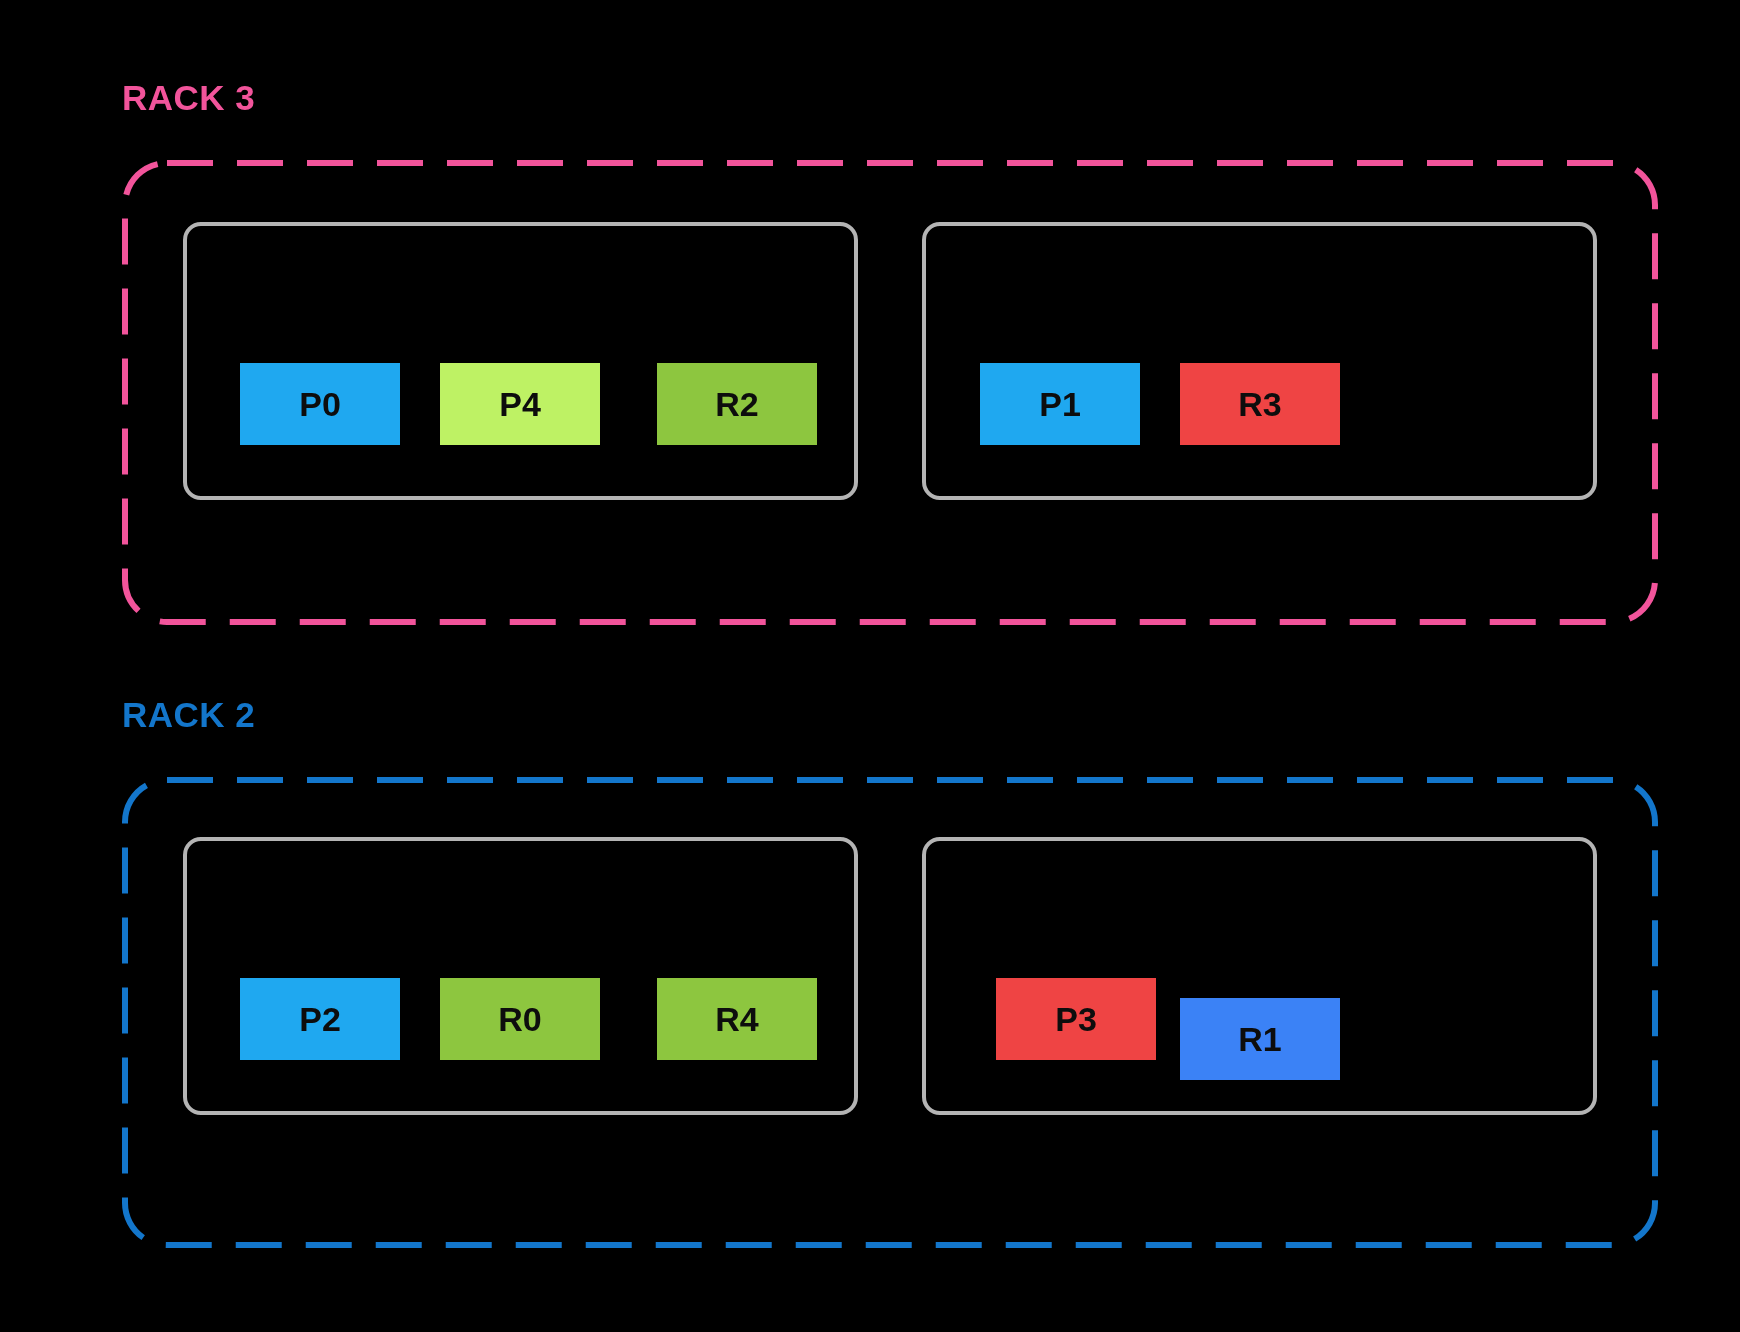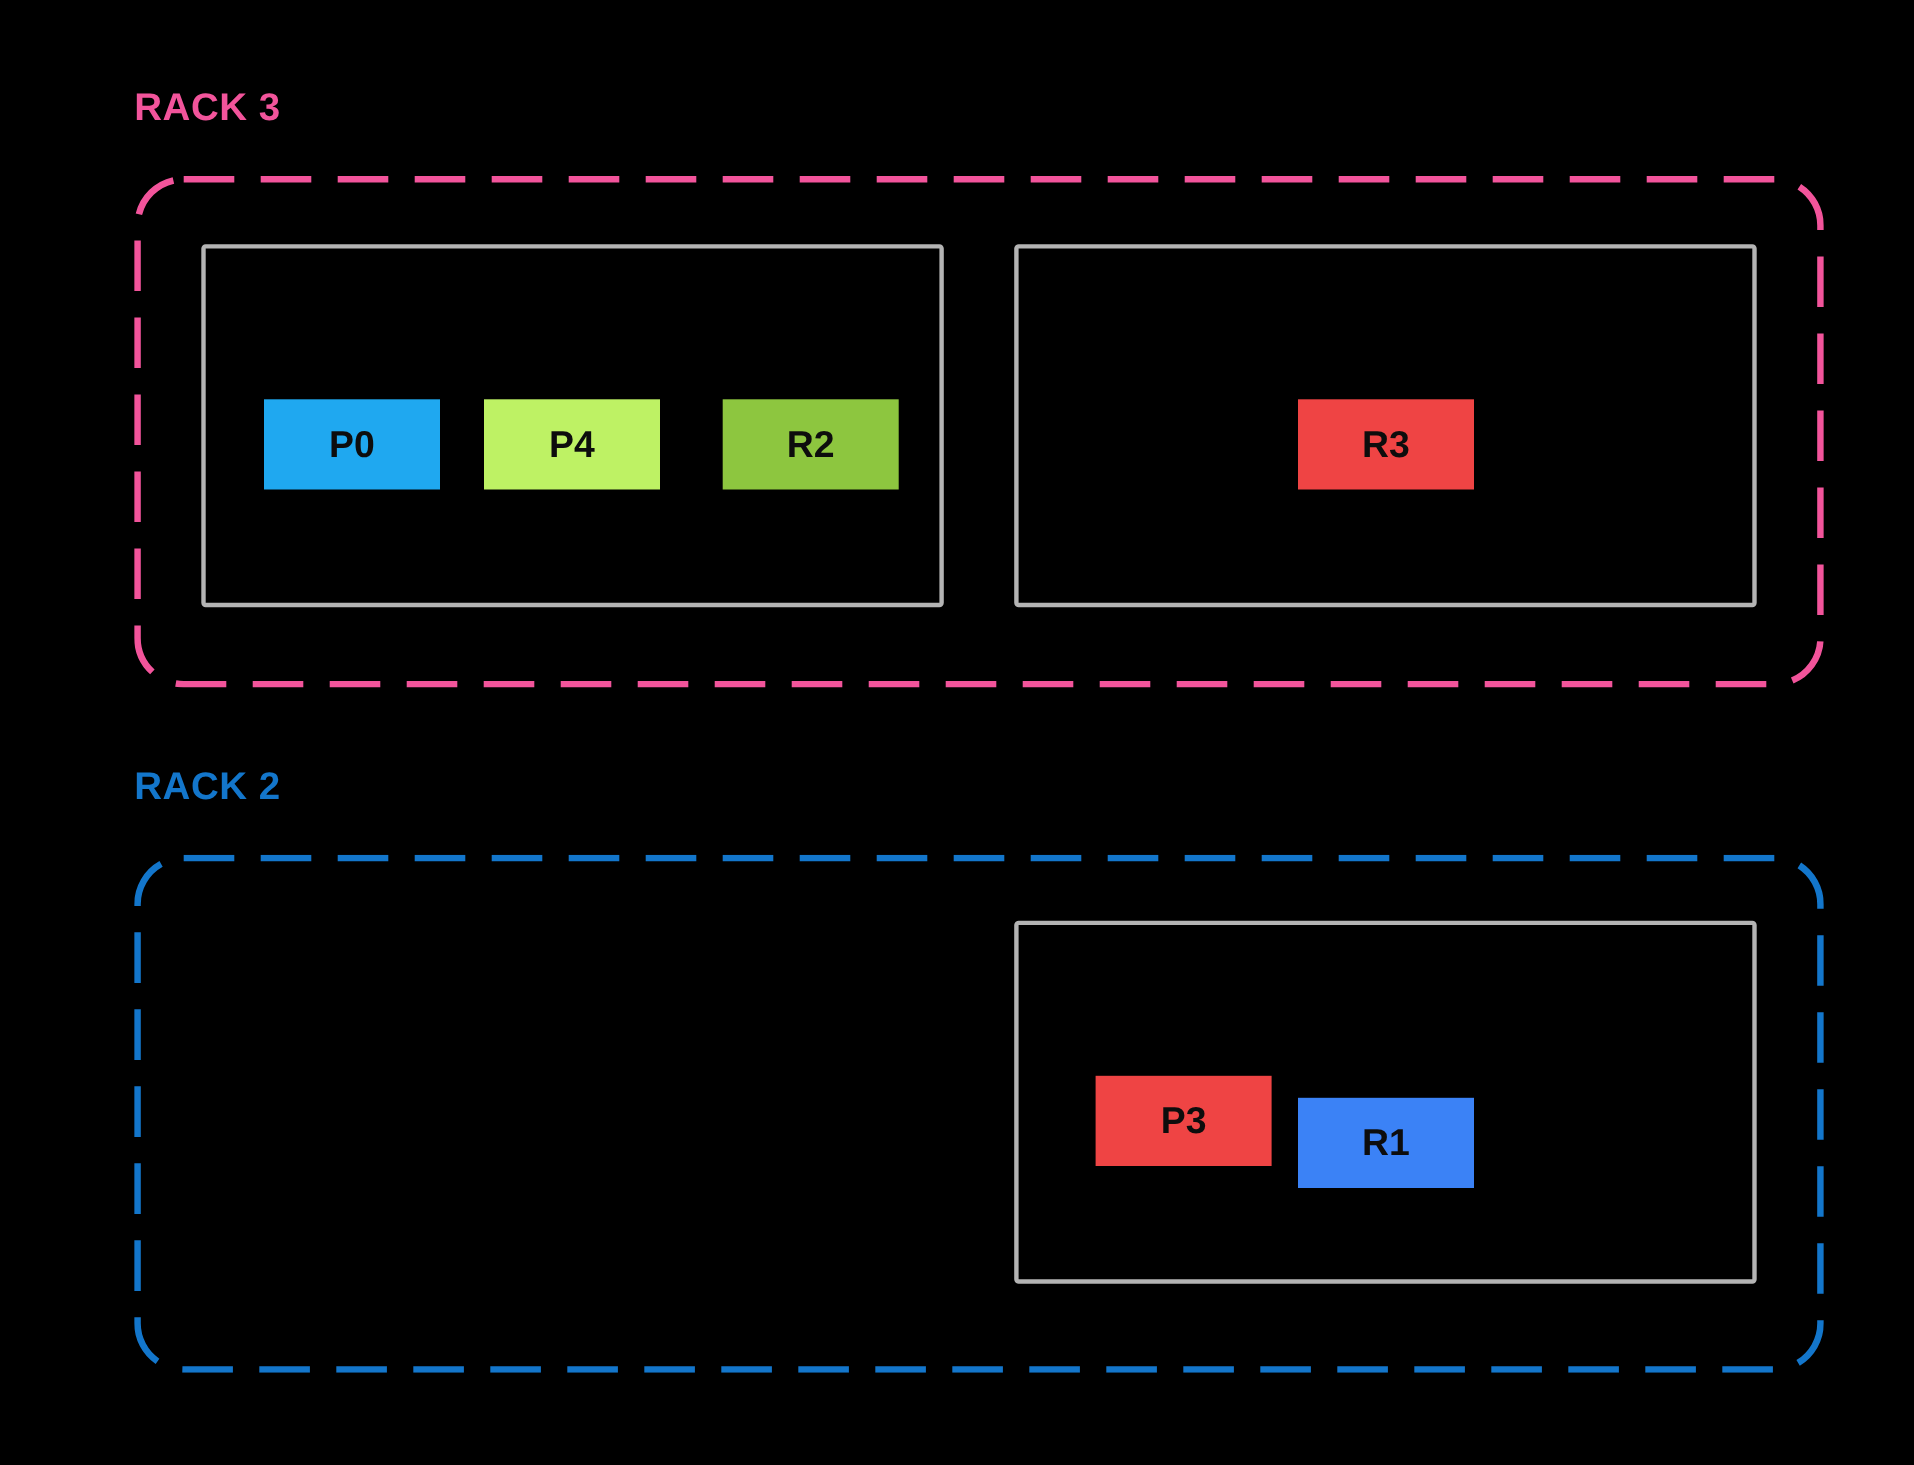--- a/index.html
+++ b/index.html
@@ -29,23 +29,23 @@
   .rack-boundary {
     position: absolute;
     left: 122px;
     width: 1536px;
   }
   .rack-boundary.rack-1 { top: 160px; height: 465px; }
   .rack-boundary.rack-2 { top: 777px; height: 471px; }
   .host {
     position: absolute;
     width: 675px;
-    height: 330px;
+    height: 278px;
     border: 4px solid #B4B4B4;
-    border-radius: 4px;
+    border-radius: 18px;
     box-sizing: border-box;
     background: transparent;
   }
   .host.h1a { left: 183px; top: 222px; }
   .host.h1b { left: 922px; top: 222px; }
   .host.h2a { left: 183px; top: 837px; }
   .host.h2b { left: 922px; top: 837px; }
   .chip {
     position: absolute;
     top: 137px;
@@ -75,28 +75,34 @@
     <rect x="3" y="3" width="1530" height="459" rx="42" ry="42" fill="none" stroke-width="6" stroke-dasharray="46 24" stroke="#F2549B"></rect>
   </svg>
 
   <div class="host h1a">
     <div class="chip c1" style="background: rgb(31, 168, 240);">P0</div>
     <div class="chip c2" style="background: #bef264;">P4</div>
     <div class="chip c3" style="background: rgb(141, 198, 63);">R2</div>
   </div>
 
   <div class="host h1b">
+    <div class="chip r1" style="background: rgb(31, 168, 240);">P1</div>
     <div class="chip r2" style="background: #ef4444;">R3</div>
   </div>
 
   <div class="rack-label rack-2" style="color: rgb(19, 118, 203);">RACK 2</div>
 
   <svg class="rack-boundary rack-2" width="1536" height="471" viewBox="0 0 1536 471">
     <rect x="3" y="3" width="1530" height="465" rx="42" ry="42" fill="none" stroke-width="6" stroke-dasharray="46 24" stroke="#1376CB"></rect>
   </svg>
 
+  <div class="host h2a">
+    <div class="chip c1" style="background: rgb(31, 168, 240);">P2</div>
+    <div class="chip c2" style="background: rgb(141, 198, 63);">R0</div>
+    <div class="chip c3" style="background: rgb(141, 198, 63);">R4</div>
+  </div>
 
   <div class="host h2b">
     <div class="chip r1" style="background: #ef4444; margin-left: 16px;">P3</div>
     <div class="chip r2" style="background: #3b82f6; margin-top: 20px;">R1</div>
   </div>
 
 </div>
 
 </body></html>

